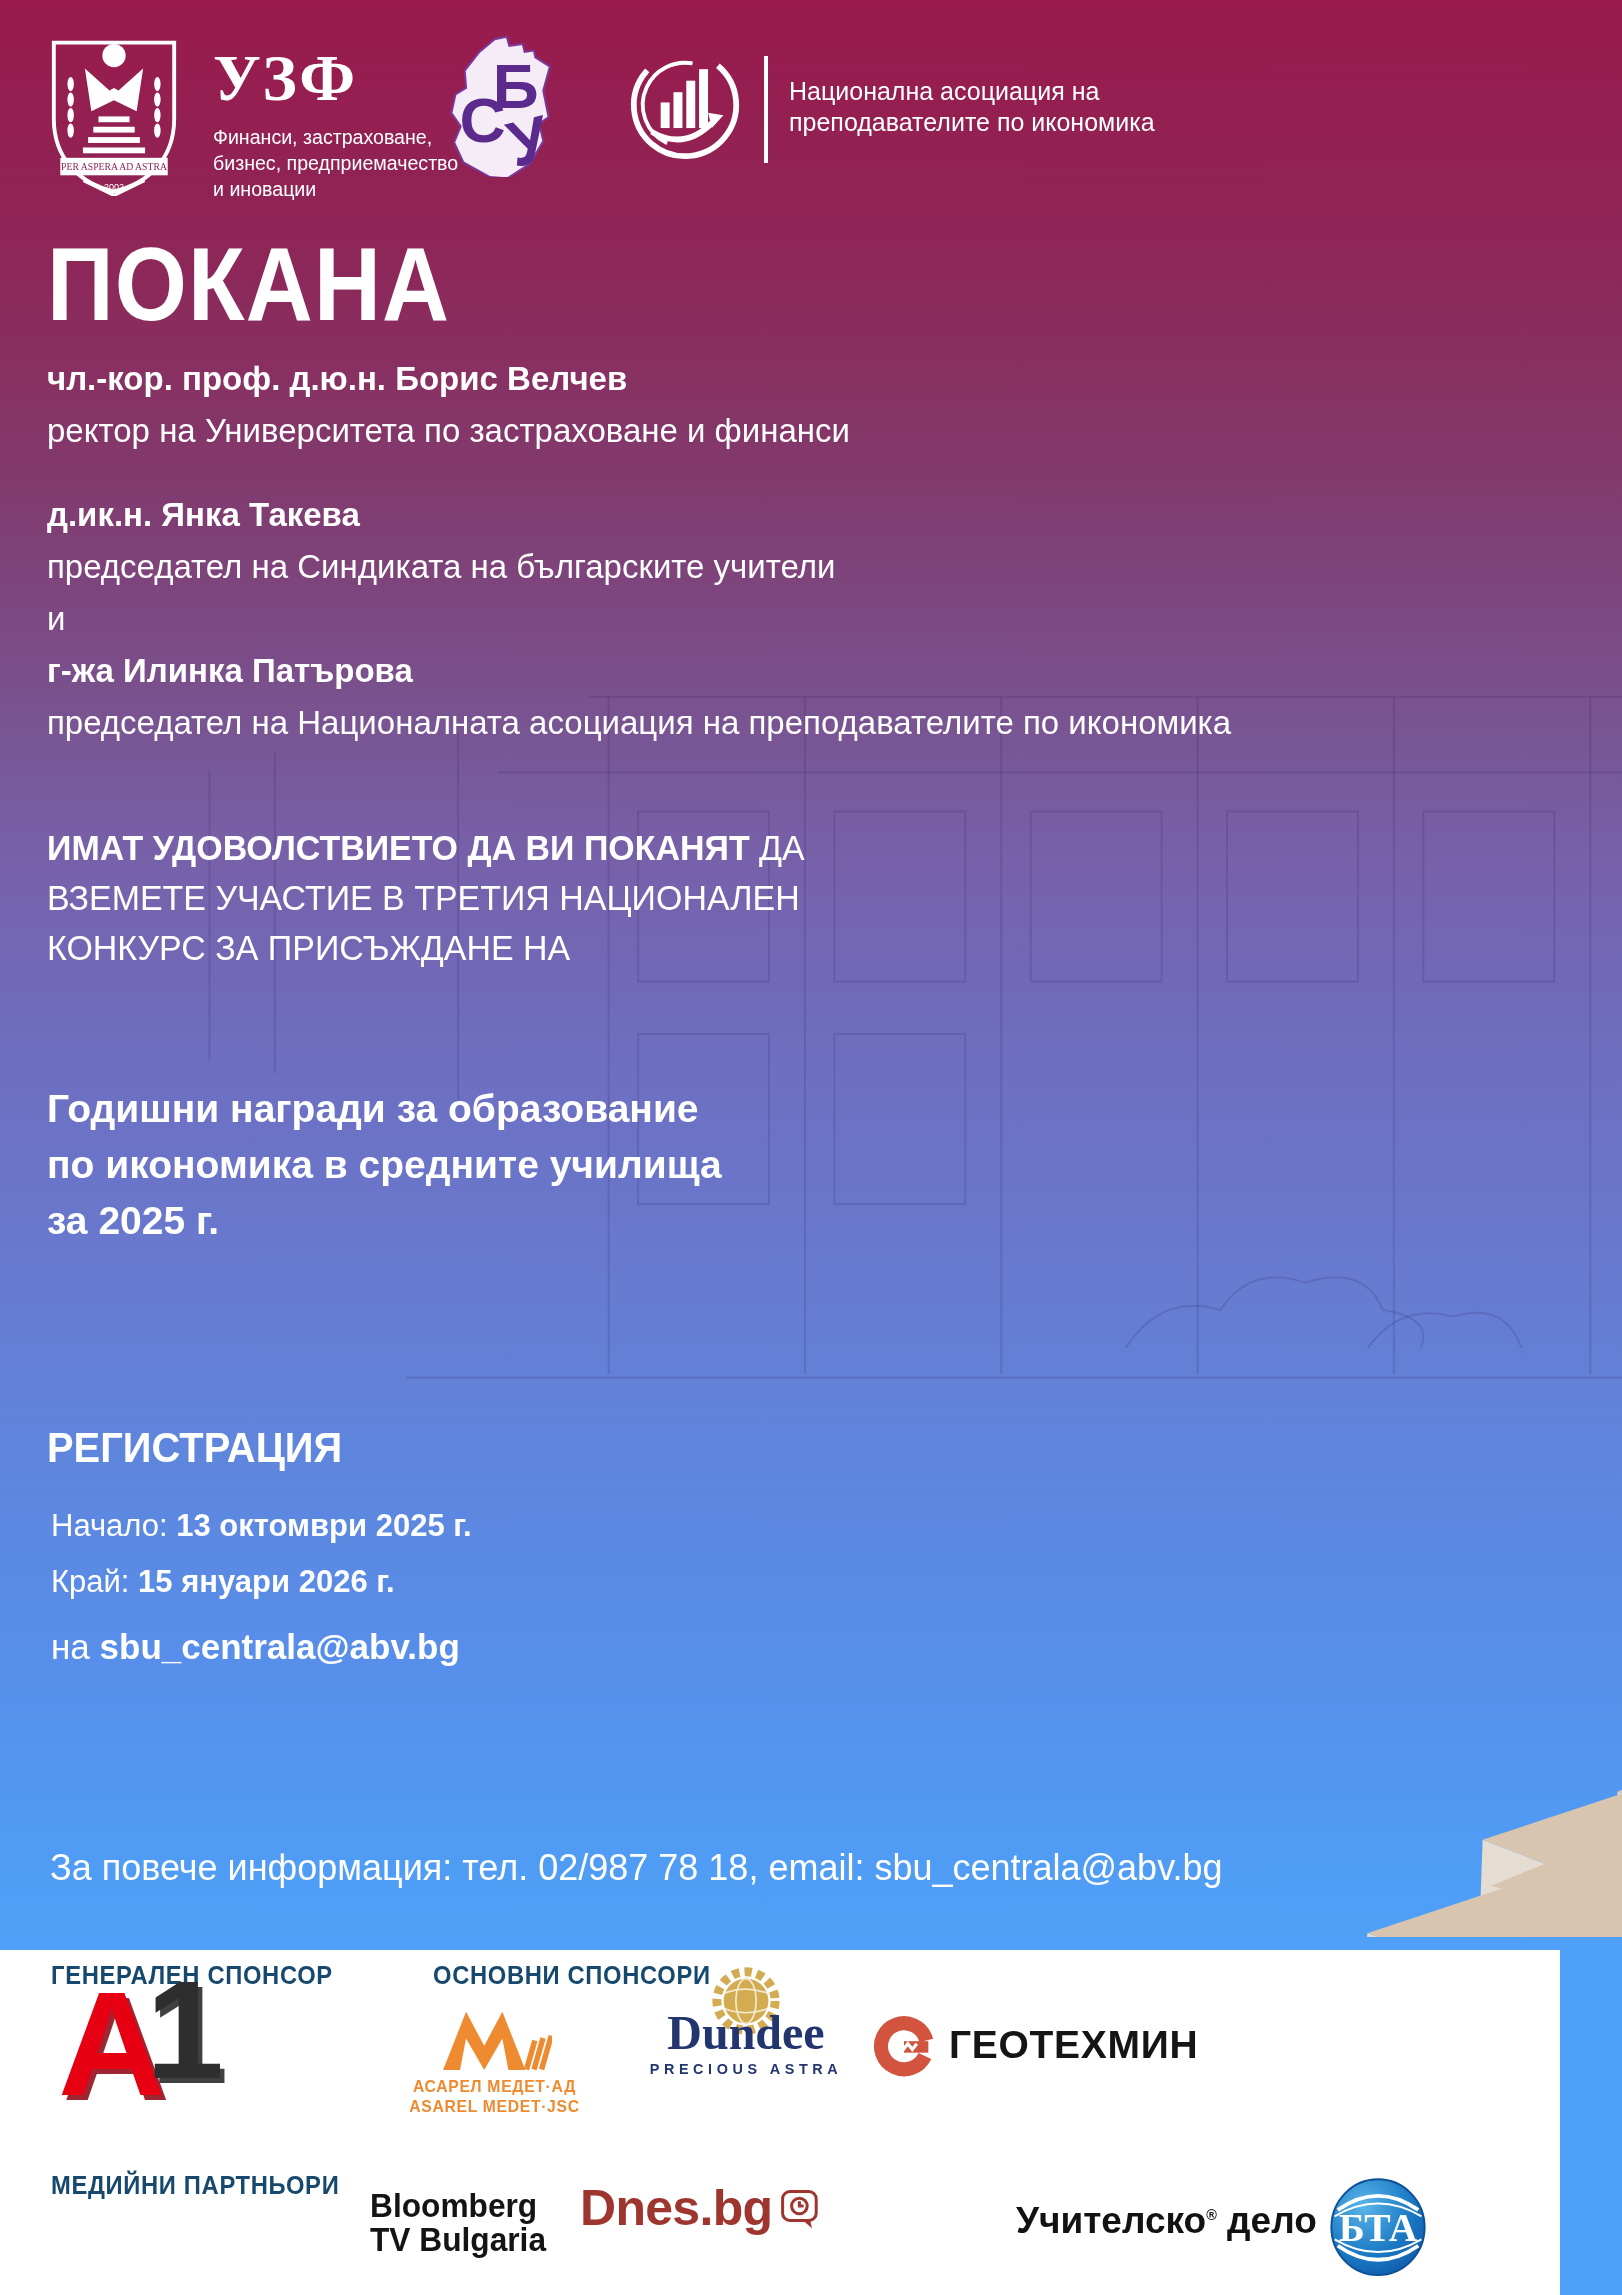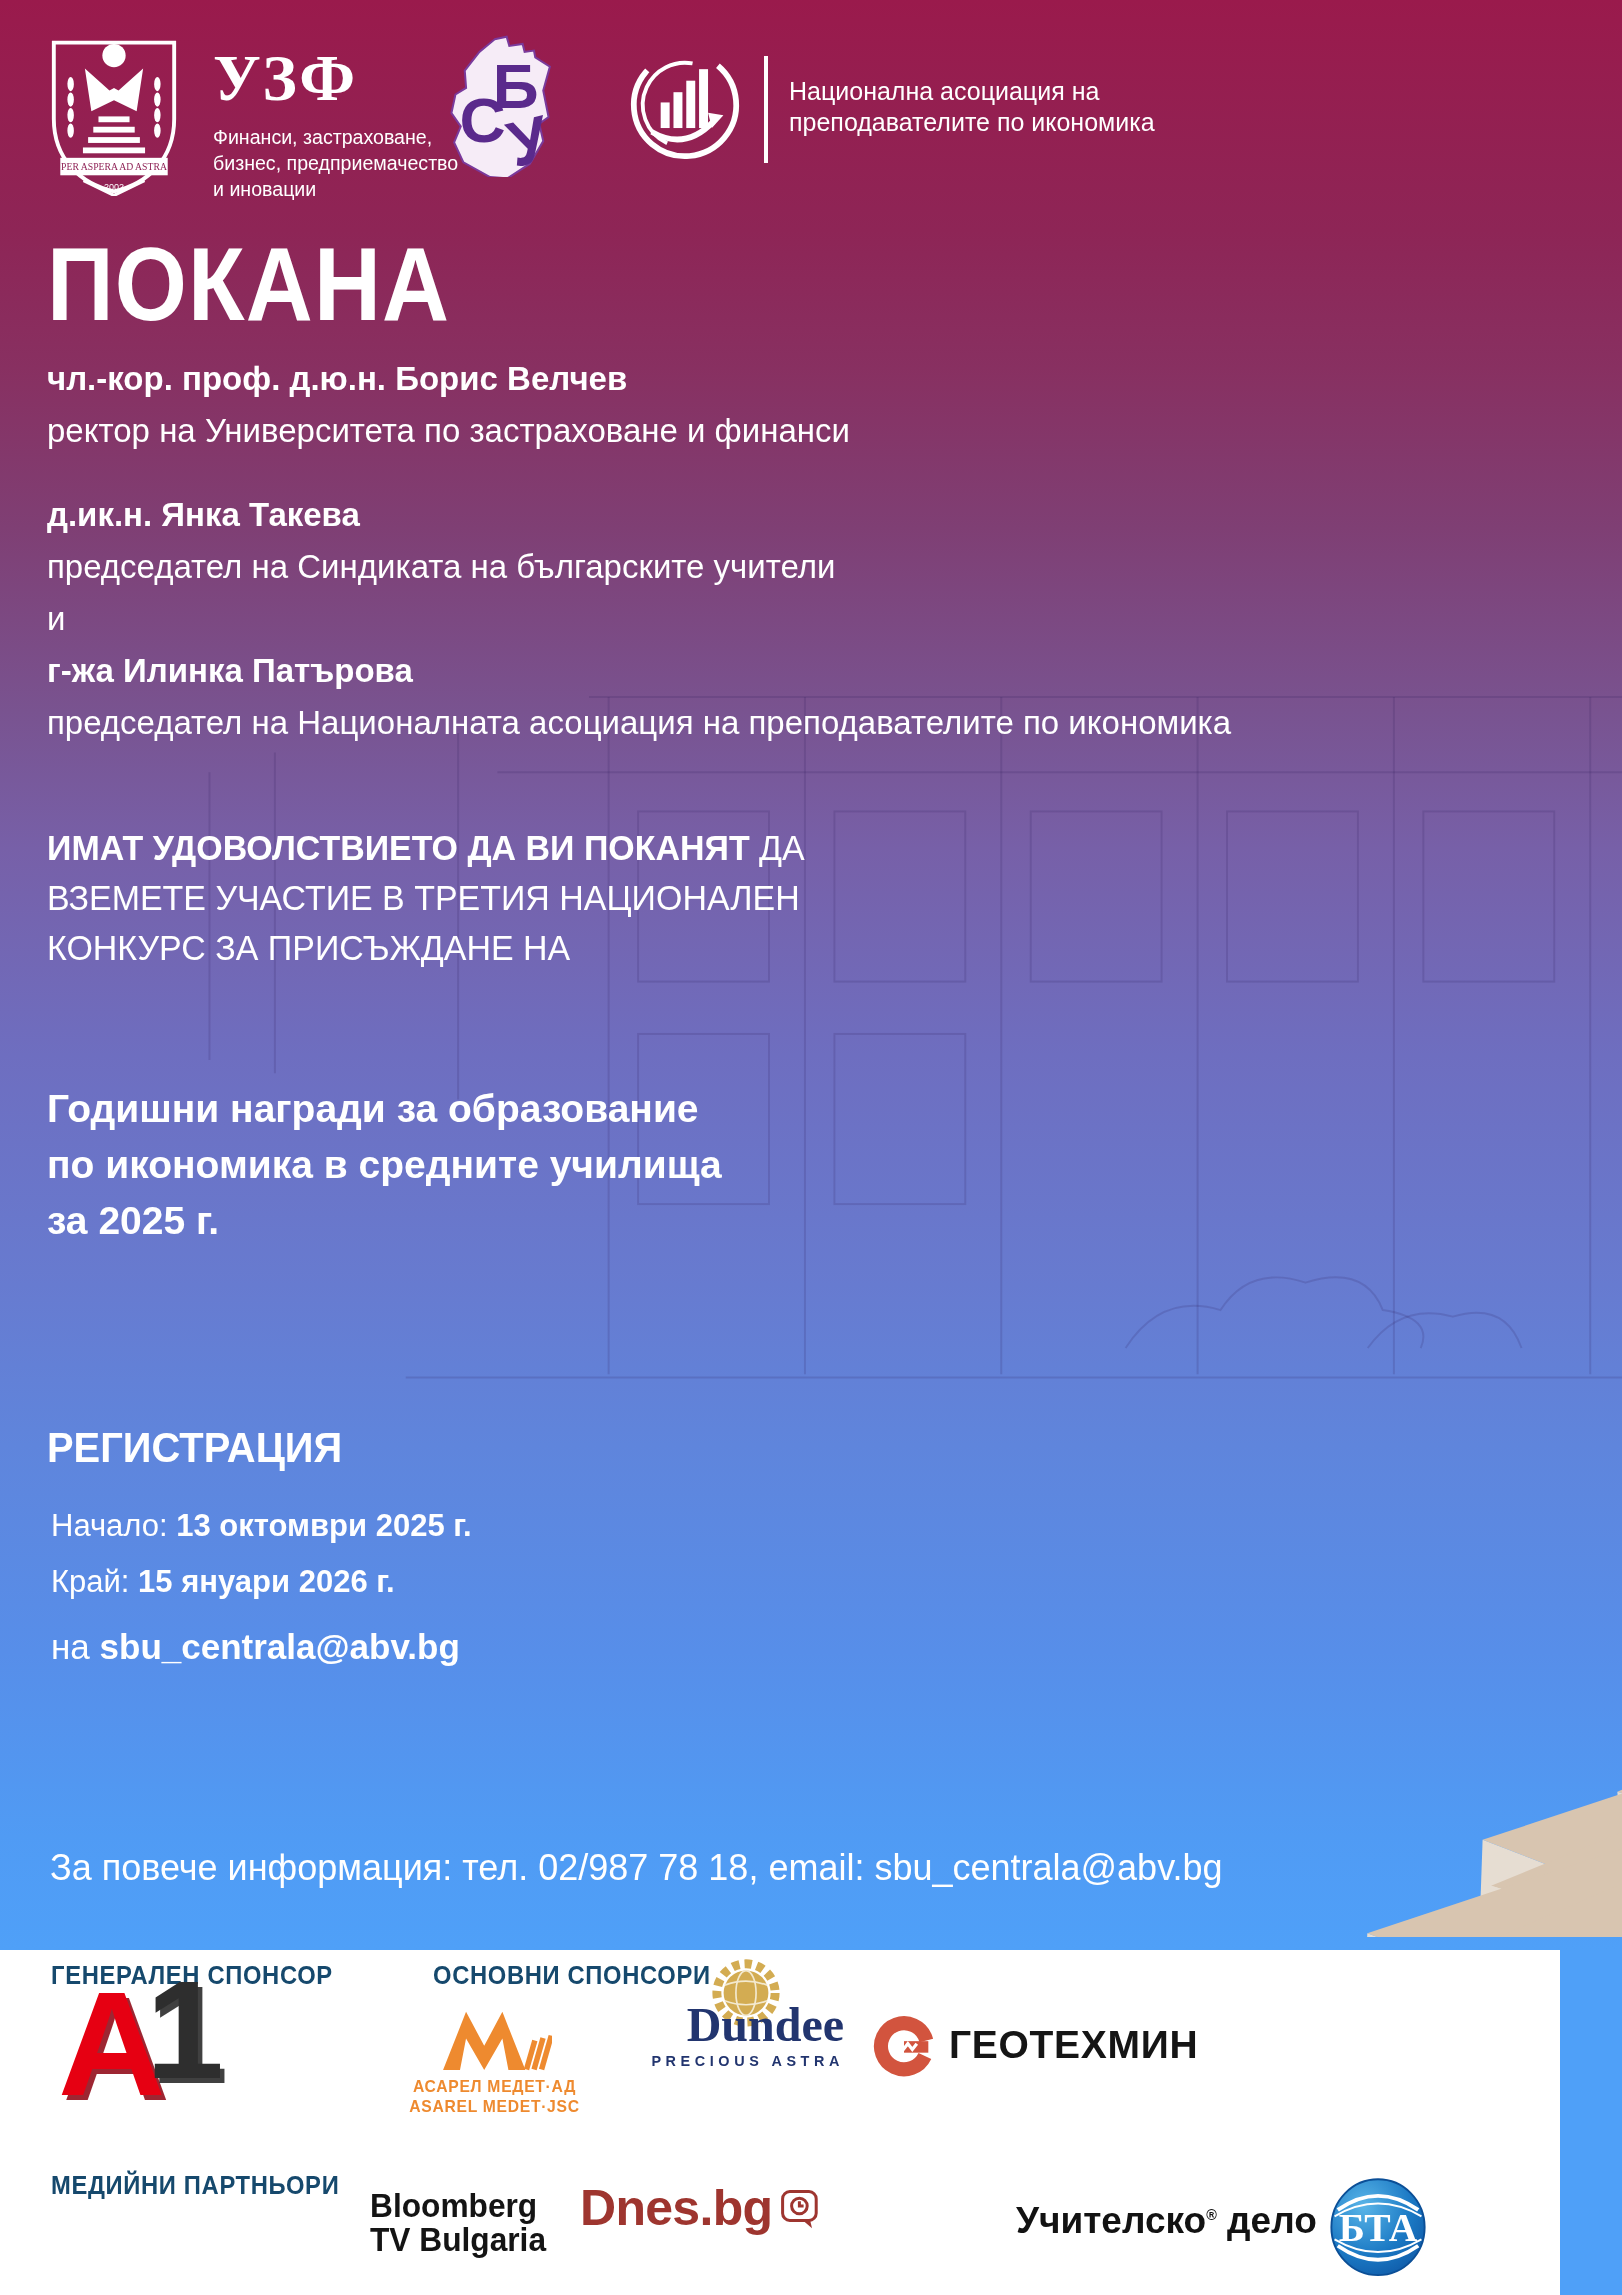--- a/index.html
+++ b/index.html
@@ -40,21 +40,21 @@
   .h-media{left:51px;top:221px;}
 
   .a1{position:absolute;left:58px;top:15.7px;white-space:nowrap;}
   .a1-a{font-size:149px;font-weight:800;color:#e60012;text-shadow:4.6px 4.6px 0 rgba(140,0,14,.85);line-height:1;display:inline-block;}
   .a1-one{font-size:140px;font-weight:800;color:#2e2e2e;text-shadow:4.6px 4.6px 0 rgba(0,0,0,.75);margin-left:-19.6px;position:relative;top:-17px;display:inline-block;}
 
   .asarel{position:absolute;left:406px;top:52px;width:177px;text-align:center;}
   .asarel svg{width:115px;height:73px;}
   .asarel-l{font-size:15.7px;font-weight:700;color:#ee8a2f;line-height:20px;letter-spacing:0.7px;white-space:nowrap;}
 
-  .dundee{position:absolute;left:648px;top:6px;width:196px;text-align:right;}
+  .dundee{position:absolute;left:648px;top:14px;width:196px;text-align:center;}
   .dundee-sun{width:98px;height:84px;margin:0 auto -39px;display:block;}
   .dundee-name{font-family:"Liberation Serif",serif;font-weight:700;font-size:48px;color:#22356f;line-height:1;position:relative;}
   .dundee-sub{font-size:14.4px;letter-spacing:4.6px;color:#22356f;font-weight:700;margin-top:3.9px;white-space:nowrap;}
 
   .geo{position:absolute;left:872px;top:63px;display:flex;align-items:center;gap:13px;}
   .geo svg{width:64px;height:64px;}
   .geo-name{font-size:39px;font-weight:800;color:#151515;letter-spacing:0.7px;}
 
   .investor{position:absolute;left:52px;top:260px;width:281px;height:67px;background:#4e7d3c;border:2px solid #3a6030;border-radius:10.5px;display:flex;align-items:center;justify-content:center;gap:9.2px;box-sizing:border-box;}
   .investor-label{font-family:"Liberation Serif",serif;color:#fff;font-size:31px;font-weight:700;letter-spacing:1.3px;}

